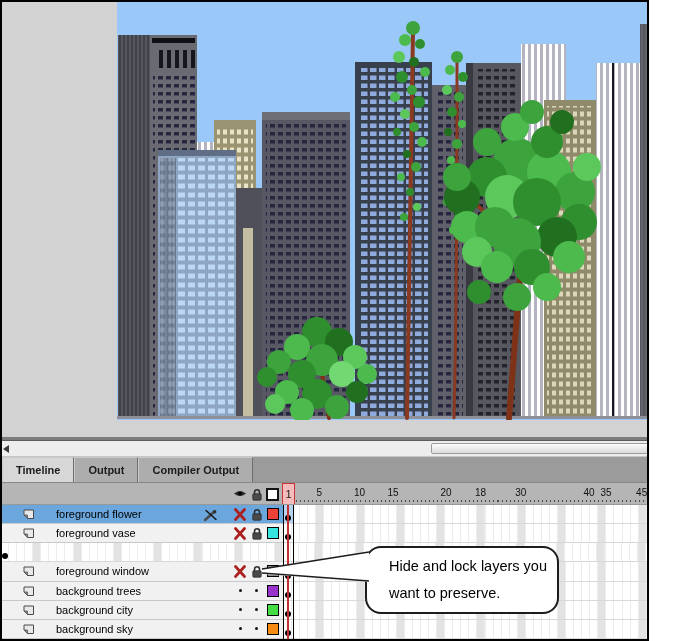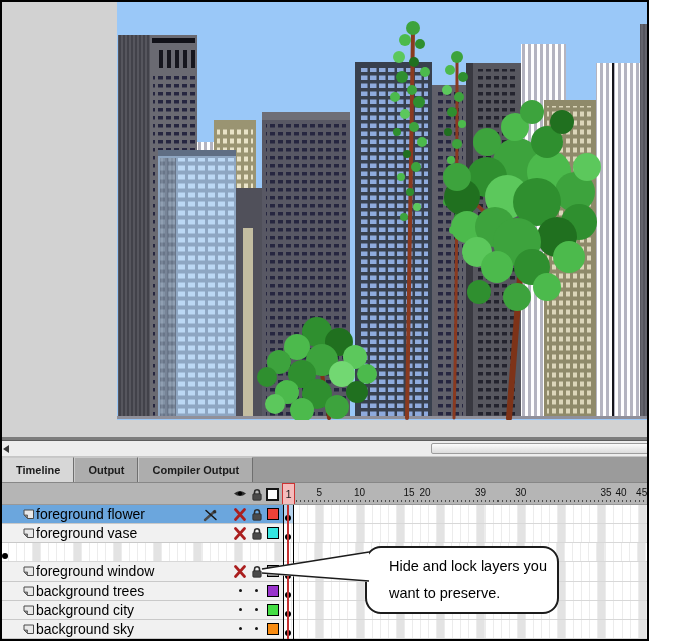--- a/index.html
+++ b/index.html
@@ -36,21 +36,21 @@
   
   .rows{position:absolute;left:0;top:505px;width:689px;height:134px;overflow:hidden;background:#fff;}
   .lrow{position:relative;display:flex;height:19.14px;box-sizing:border-box;}
   .row-left{position:relative;width:283px;background:#f1f1f1;border-bottom:1px solid #c9c9c9;box-sizing:border-box;flex:none;}
   .lrow.selected .row-left{background:#6ba6dd;}
   .row-grid{position:relative;flex:1;border-bottom:1px solid #d8d8d8;box-sizing:border-box;background:
      repeating-linear-gradient(90deg,#ececec 0 1px,transparent 1px 8.06px),
      repeating-linear-gradient(90deg,transparent 0 32.24px,#e3e3e3 32.24px 40.3px),
      #fff;}
   .page-ic{position:absolute;left:22px;top:4px;}
-  .lname{position:absolute;left:36px;top:0;height:100%;display:flex;align-items:center;font-size:14px;color:#000;white-space:nowrap;}
+  .lname{position:absolute;left:56px;top:0;height:100%;display:flex;align-items:center;font-size:11px;color:#000;white-space:nowrap;}
   .c-pencil{position:absolute;left:202px;top:3px;}
   .c-eye{position:absolute;left:232px;top:0;width:16px;height:100%;display:flex;align-items:center;justify-content:center;}
   .c-lock{position:absolute;left:249px;top:0;width:15px;height:100%;display:flex;align-items:center;justify-content:center;}
   .c-sw{position:absolute;left:264px;top:0;width:18px;height:100%;display:flex;align-items:center;justify-content:center;}
   .swatch{width:12px;height:12px;border:1px solid #000;box-sizing:border-box;}
   .dot{width:3px;height:3px;border-radius:50%;background:#141414;}
   .kf{position:absolute;left:2px;bottom:2px;width:6px;height:6px;border-radius:50%;background:#000;z-index:2;}
   .sel-cell{position:absolute;left:0;top:0;width:10px;height:100%;background:#b5d3ee;z-index:1;}
 
   
@@ -282,26 +282,26 @@
       <path d="M3.5 6 V4.2 a2.5 2.5 0 0 1 5 0 V6" fill="none" stroke="#2d2d2d" stroke-width="1.6"></path>
       <rect x="1.8" y="5.8" width="8.4" height="6.4" rx="1" fill="#4a4a4a" stroke="#222" stroke-width="0.7"></rect>
     </svg>
     <div class="h-square"></div>
     <div class="cur-frame">
       <span>1</span>
     </div>
     <div style="position:absolute;inset:0;pointer-events:none;" id="frame-ruler">
         <span class="frame-label" style="left: 319.27px;">5</span>
         <span class="frame-label" style="left: 359.57px;">10</span>
-        <span class="frame-label" style="left: 409px; text-align: center;">15</span>
-        <span class="frame-label" style="left: 425px;">20</span>
-        <span class="frame-label" style="left: 480.47px;">39</span>
+        <span class="frame-label" style="left: 393px; text-align: center;">15</span>
+        <span class="frame-label" style="left: 446px;">20</span>
+        <span class="frame-label" style="left: 480.47px;">18</span>
         <span class="frame-label" style="left: 520.77px;">30</span>
         <span class="frame-label" style="left: 561.07px; margin-left: 45px;">35</span>
-        <span class="frame-label" style="left: 621px;">40</span>
+        <span class="frame-label" style="left: 589px;">40</span>
         <span class="frame-label" style="left: 641.67px;">45</span>
         <span class="frame-label" style="left: 681.97px;">50</span>
       </div>
     <div class="ticks"></div>
   </div>
 
   <div class="rows" id="layer-rows">
       <div class="lrow selected">
     <div class="row-left">
       <svg class="page-ic" width="13" height="11">

